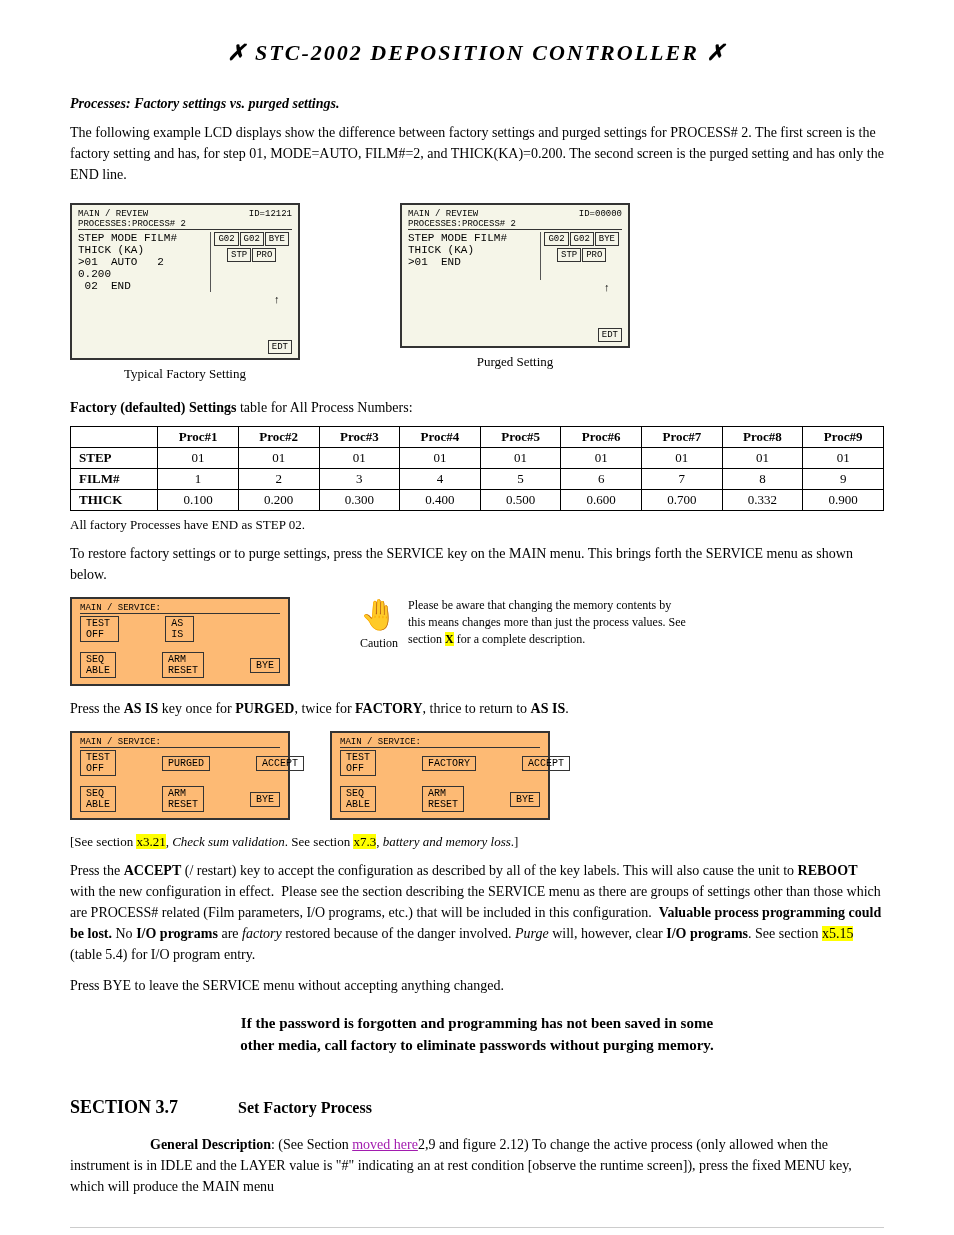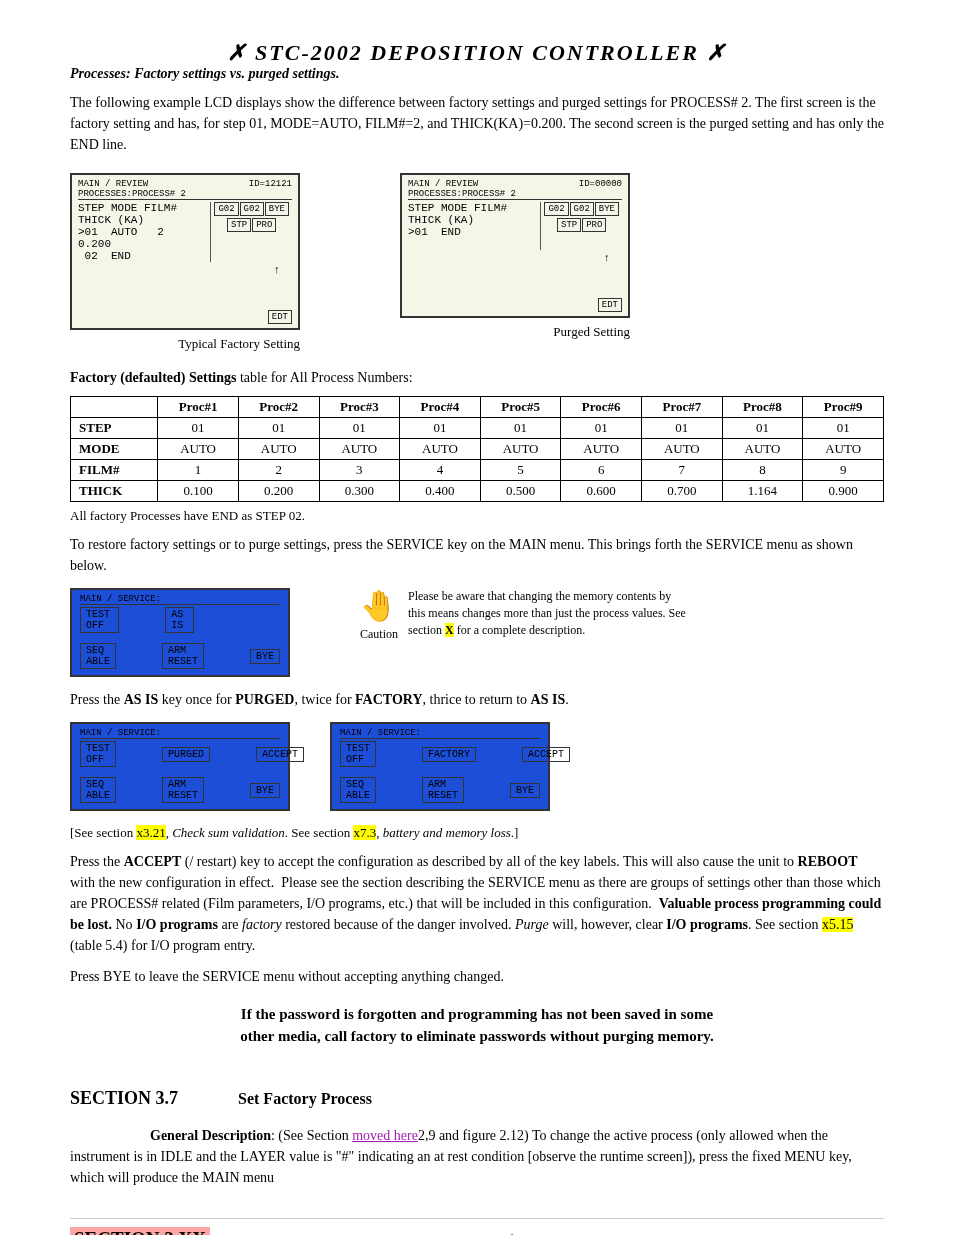--- a/index.html
+++ b/index.html
@@ -11,20 +11,21 @@
       width: 954px;
       min-height: 1235px;
       padding: 40px 70px 40px 70px;
     }
     .page-header {
       text-align: center;
       font-size: 22px;
       font-weight: bold;
       font-style: italic;
       letter-spacing: 2px;
+      margin-bottom: 30px;
     }
     .section-title-bold {
       font-weight: bold;
       font-style: italic;
       margin-bottom: 10px;
       font-size: 14px;
     }
     .body-text {
       font-size: 14px;
       line-height: 1.5;
@@ -32,21 +33,21 @@
     }
     .lcd-row {
       display: flex;
       gap: 40px;
       margin: 18px 0;
       align-items: flex-start;
     }
     .lcd-block {
       display: flex;
       flex-direction: column;
-      align-items: flex-end;
+      align-items: center;
     }
     .lcd-screen {
       border: 2px solid #333;
       background: #f5f5e8;
       font-family: 'Courier New', monospace;
       font-size: 11px;
       padding: 4px 6px;
       min-width: 200px;
       position: relative;
     }
@@ -106,21 +107,21 @@
       text-align: left;
     }
     
     .service-screens {
       display: flex;
       gap: 40px;
       margin: 12px 0;
     }
     .service-lcd {
       border: 2px solid #333;
-      background: #1d4ed8;
+      background: #fdba74;
       font-family: 'Courier New', monospace;
       font-size: 11px;
       padding: 4px 8px;
       width: 220px;
     }
     .service-lcd-row {
       display: flex;
       justify-content: space-between;
       align-items: center;
       margin: 2px 0;
@@ -337,32 +338,20 @@
       <td>STEP</td>
       <td>01</td>
       <td>01</td>
       <td>01</td>
       <td>01</td>
       <td>01</td>
       <td>01</td>
       <td>01</td>
       <td>01</td>
       <td>01</td>
-    </tr>
-    <tr>
-      <td>MODE</td>
-      <td>AUTO</td>
-      <td>AUTO</td>
-      <td>AUTO</td>
-      <td>AUTO</td>
-      <td>AUTO</td>
-      <td>AUTO</td>
-      <td>AUTO</td>
-      <td>AUTO</td>
-      <td>AUTO</td>
     </tr>
     <tr>
       <td>FILM#</td>
       <td>1</td>
       <td>2</td>
       <td>3</td>
       <td>4</td>
       <td>5</td>
       <td>6</td>
       <td>7</td>
@@ -371,21 +360,21 @@
     </tr>
     <tr>
       <td>THICK</td>
       <td>0.100</td>
       <td>0.200</td>
       <td>0.300</td>
       <td>0.400</td>
       <td>0.500</td>
       <td>0.600</td>
       <td>0.700</td>
-      <td>1.164</td>
+      <td>0.332</td>
       <td>0.900</td>
     </tr>
   </tbody>
 </table>
 <p style="font-size:13px; margin-bottom:10px;">All factory Processes have END as STEP 02.</p>
 
 <p class="body-text">To restore factory settings or to purge settings, press the SERVICE key on the MAIN menu. This brings forth the SERVICE menu as shown below.</p>
 
 <div style="display:flex; gap:30px; align-items:flex-start; margin:12px 0;">
 

